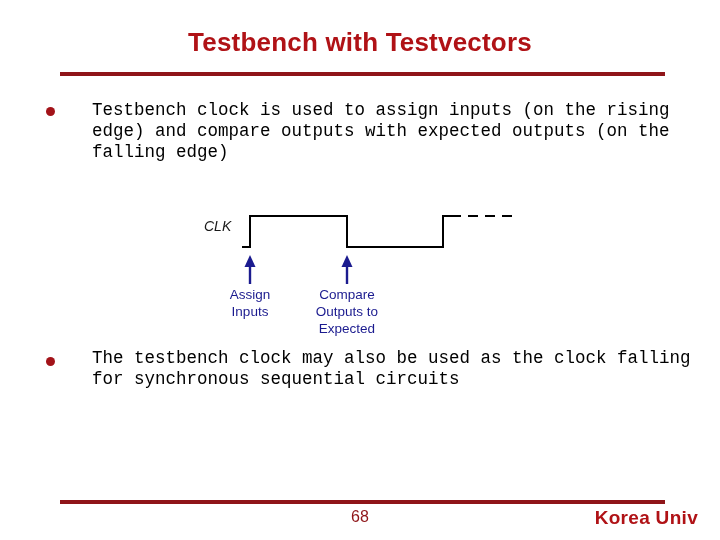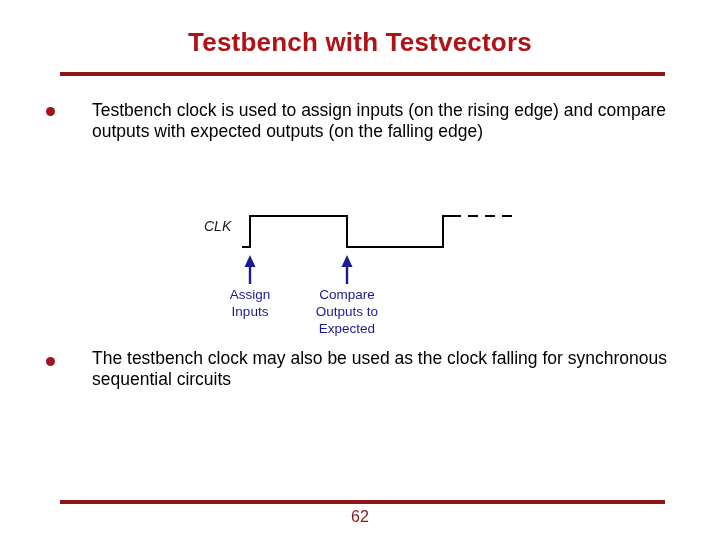--- a/index.html
+++ b/index.html
@@ -53,21 +53,21 @@
     width: 9px;
     height: 9px;
     border-radius: 50%;
     background: #A31319;
   }
   .bullet-text {
     position: absolute;
     color: #000000;
     font-size: 17.5px;
     line-height: 21px;
-    font-family: Liberation Sans, sans-serif;
+    font-family: Liberation Mono, monospace;
     white-space: pre-wrap;
   }
 
   #bullet1 .bullet-dot { left: 46px; top: 107px; }
   #bullet1 .bullet-text { left: 92px; top: 100px; width: 600px; }
 
   #bullet2 .bullet-dot { left: 46px; top: 357px; }
   #bullet2 .bullet-text { left: 92px; top: 348px; width: 600px; }
 
   
@@ -168,15 +168,16 @@
 
     </svg>
   </div>
 
   <div class="bullet-row" id="bullet2">
     <span class="bullet-dot"></span>
     <span class="bullet-text">The testbench clock may also be used as the clock falling for synchronous sequential circuits</span>
   </div>
 
   <div class="footer-rule"></div>
-  <div class="page-number">62</div>
+  <div class="page-number">68</div>
+  <div class="brand">Korea Univ</div>
 
 </div>
 
 </body></html>

